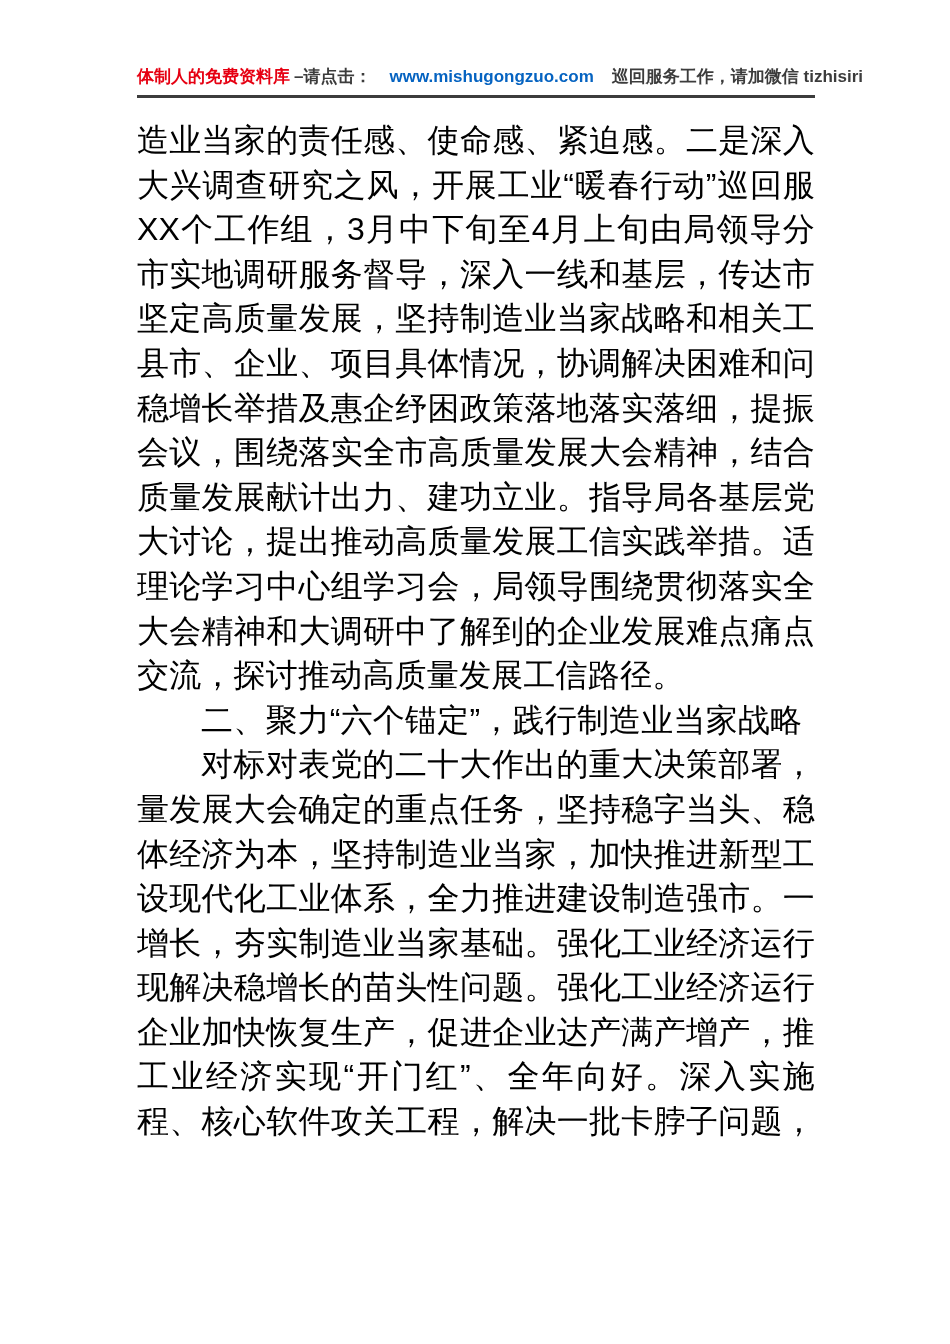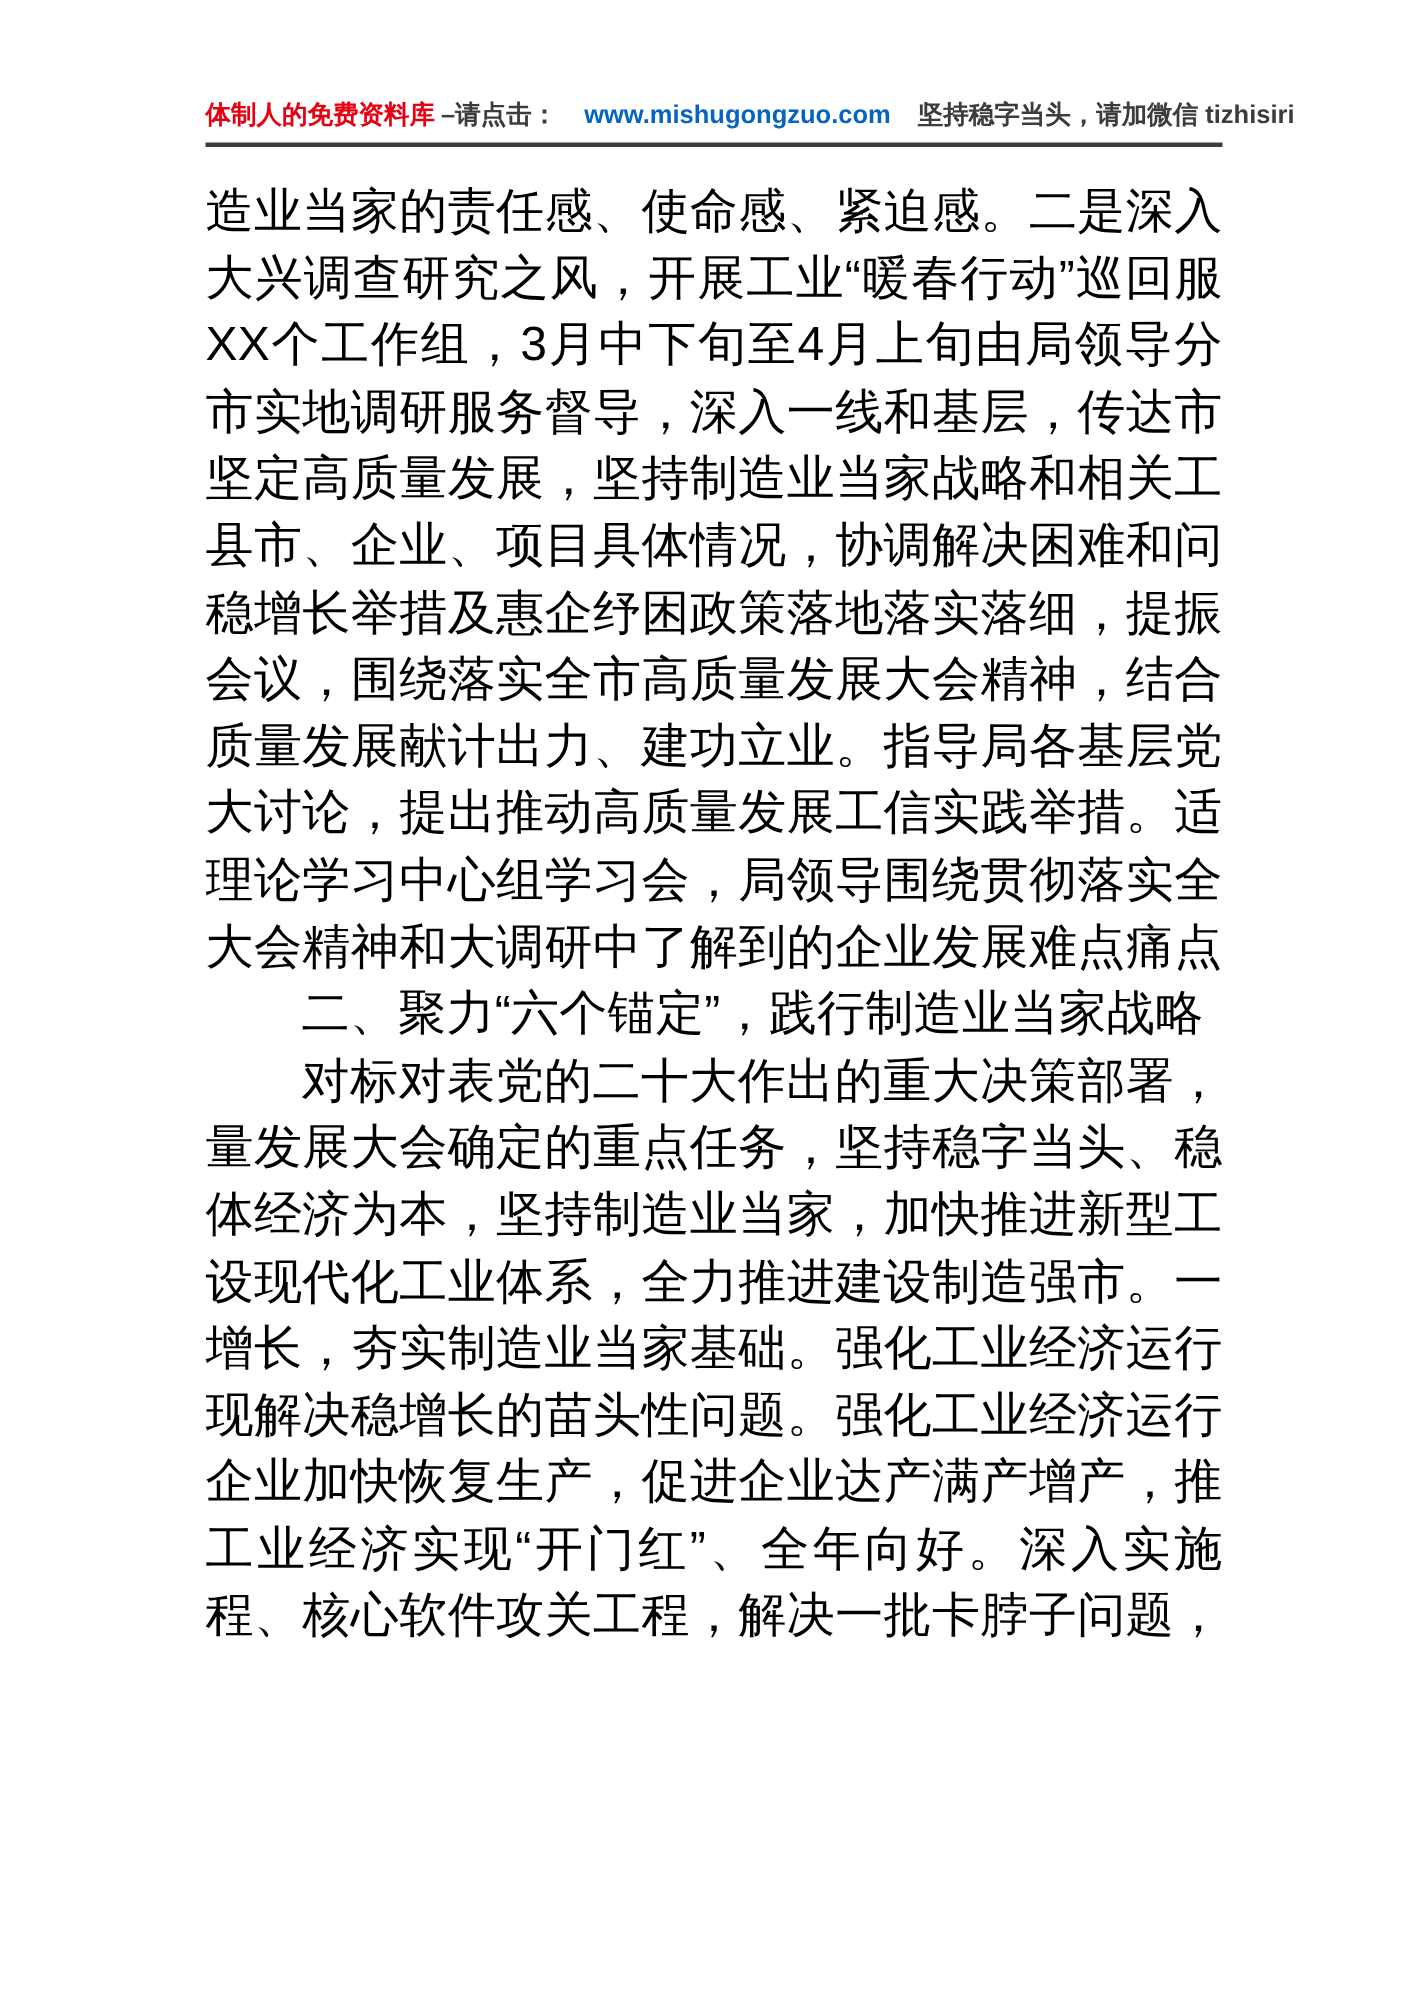--- a/index.html
+++ b/index.html
@@ -61,36 +61,37 @@
   .indent-2 {
     text-indent: 2em;
   }
 </style>
 </head>
 <body>
 
 <div class="page">
 
   <div class="promo-header">
-    <span class="brand">体制人的免费资料库</span><span class="prompt">–请点击：</span><a class="link">www.mishugongzuo.com</a><span class="suffix">坚持稳字当头，请加微信 tizhisiri</span>
+    <span class="brand">体制人的免费资料库</span><span class="prompt">–请点击：</span><a class="link">www.mishugongzuo.com</a><span class="suffix">巡回服务工作，请加微信 tizhisiri</span>
   </div>
 
   <div class="doc-body">
     <div class="doc-line">造业当家的责任感、使命感、紧迫感。二是深入开展大调研。</div>
     <div class="doc-line">大兴调查研究之风，开展工业“暖春行动”巡回服务工作，分</div>
     <div class="doc-line">XX个工作组，3月中下旬至4月上旬由局领导分别带队赴各县</div>
     <div class="doc-line">市实地调研服务督导，深入一线和基层，传达市委、市政府在</div>
     <div class="doc-line">坚定高质量发展，坚持制造业当家战略和相关工作部署，摸清</div>
     <div class="doc-line">县市、企业、项目具体情况，协调解决困难和问题，推动工业</div>
     <div class="doc-line">稳增长举措及惠企纾困政策落地落实落细，提振发展信心。三</div>
     <div class="doc-line">会议，围绕落实全市高质量发展大会精神，结合职能任务开展</div>
     <div class="doc-line">质量发展献计出力、建功立业。指导局各基层党组织召开支部</div>
     <div class="doc-line">大讨论，提出推动高质量发展工信实践举措。适时召开局党组</div>
     <div class="doc-line">理论学习中心组学习会，局领导围绕贯彻落实全市高质量发展</div>
     <div class="doc-line">大会精神和大调研中了解到的企业发展难点痛点开展集中研讨</div>
+    <div class="doc-line align-left">交流，探讨推动高质量发展工信路径。</div>
     <div class="doc-line align-left indent-2">二、聚力“六个锚定”，践行制造业当家战略部署</div>
     <div class="doc-line indent-2">对标对表党的二十大作出的重大决策部署，落实全市高质</div>
     <div class="doc-line">量发展大会确定的重点任务，坚持稳字当头、稳中求进，以实</div>
     <div class="doc-line">体经济为本，坚持制造业当家，加快推进新型工业化，加快建</div>
     <div class="doc-line">设现代化工业体系，全力推进建设制造强市。一是锚定工业稳</div>
     <div class="doc-line">增长，夯实制造业当家基础。强化工业经济运行调度，及时发</div>
     <div class="doc-line">现解决稳增长的苗头性问题。强化工业经济运行调度，督促工业</div>
     <div class="doc-line">企业加快恢复生产，促进企业达产满产增产，推动一季度全市</div>
     <div class="doc-line">工业经济实现“开门红”、全年向好。深入实施“XX强芯”工</div>
     <div class="doc-line">程、核心软件攻关工程，解决一批卡脖子问题，进一步打造我</div>

